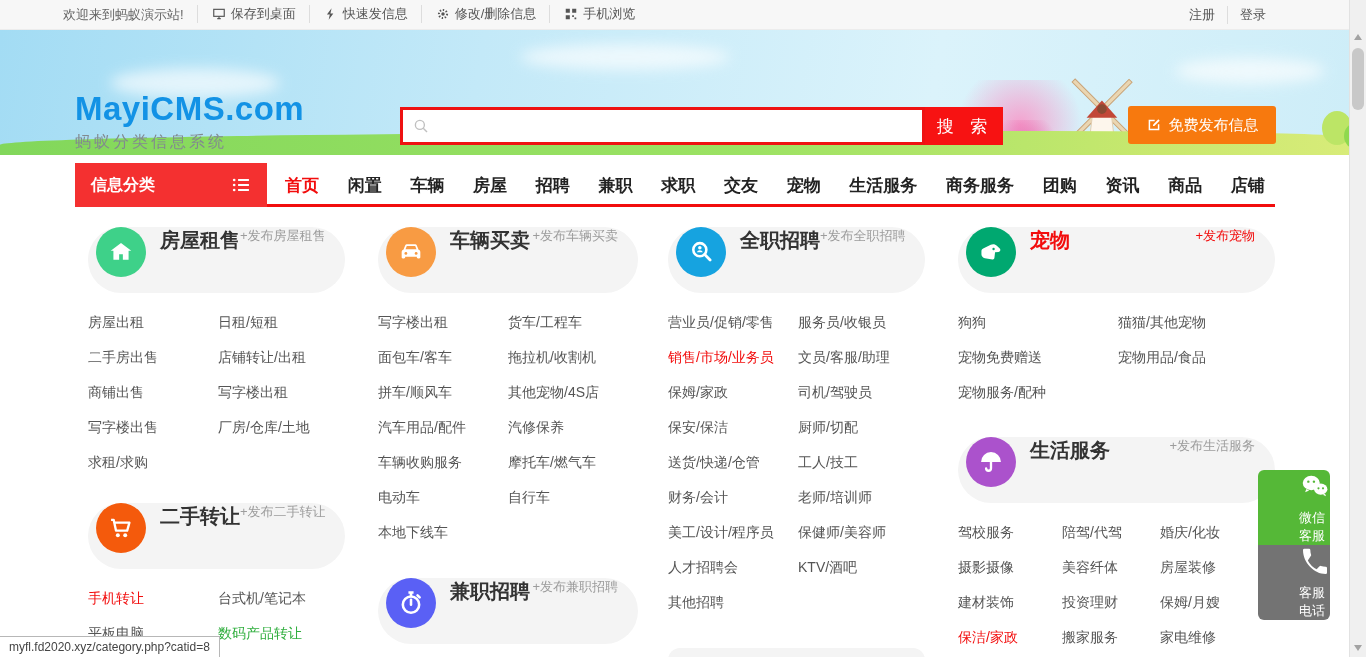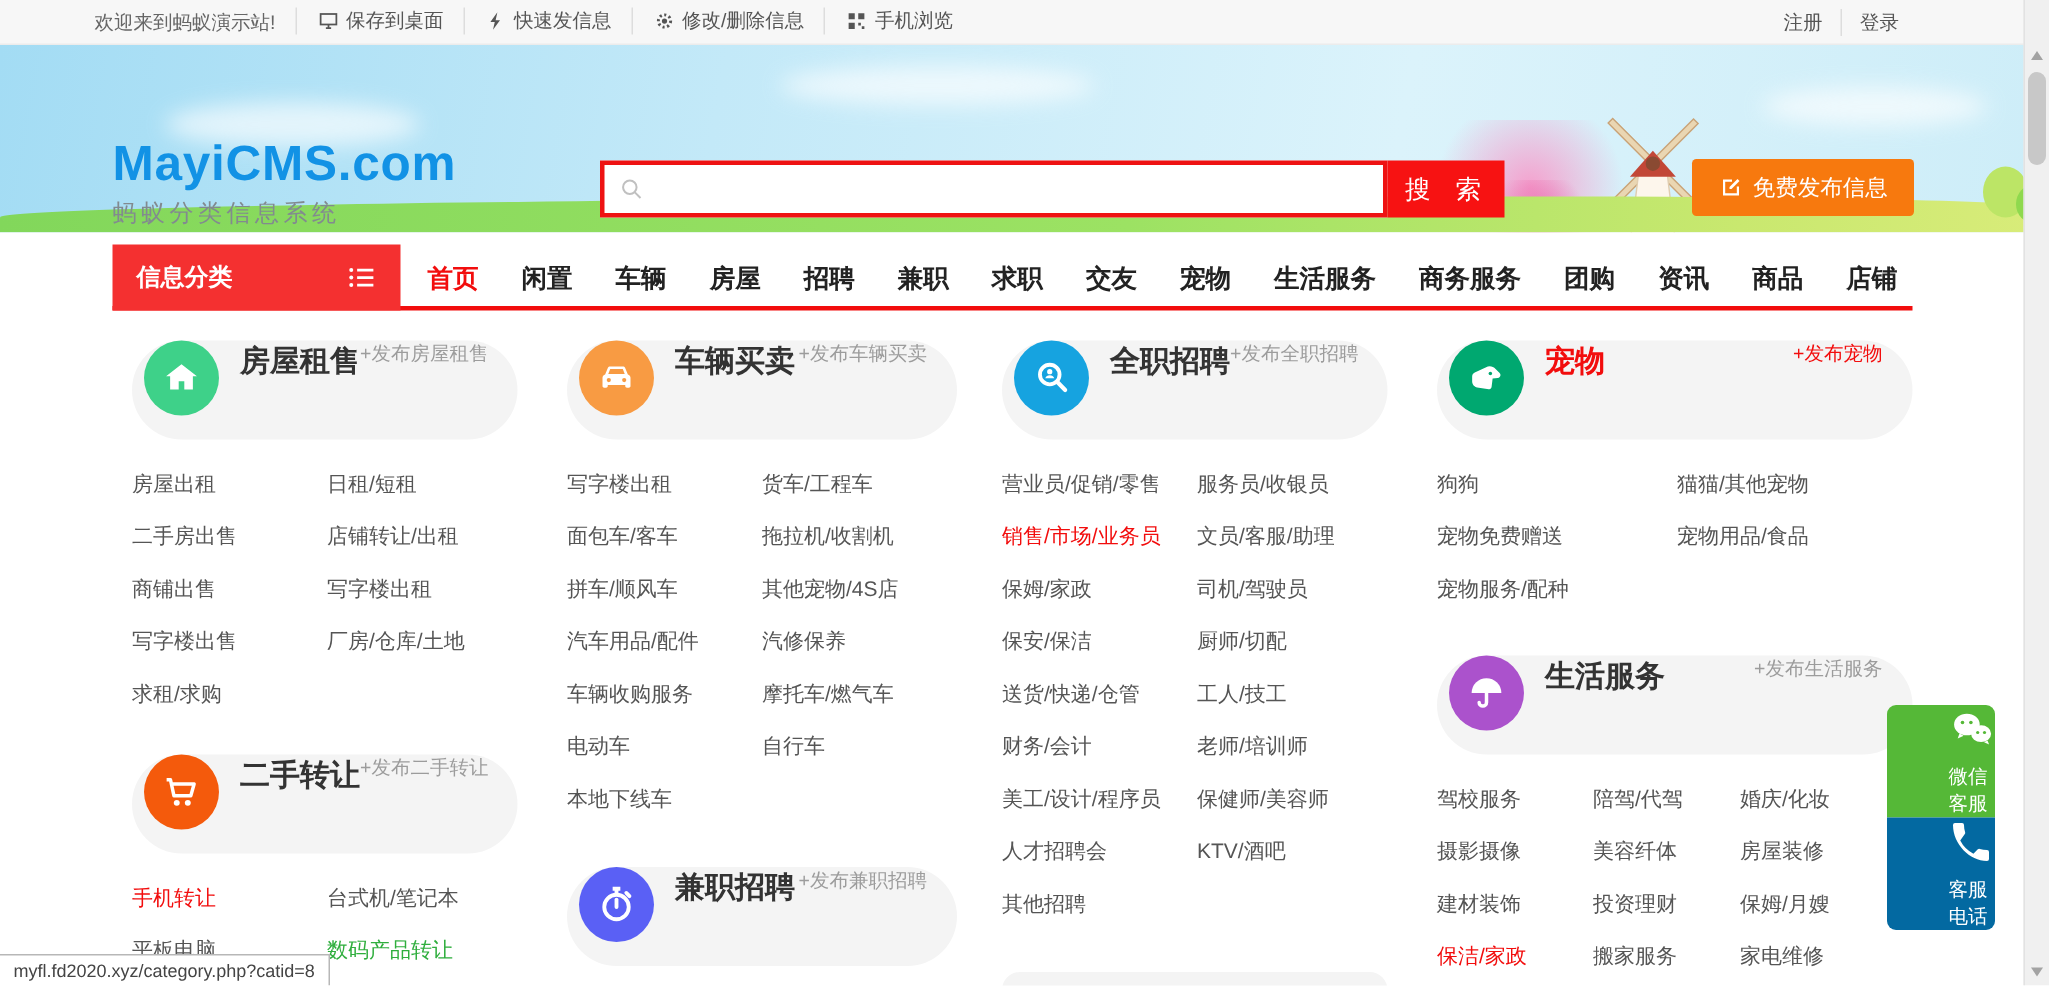--- a/index.html
+++ b/index.html
@@ -102,21 +102,21 @@
   .item.red{color:#f20d0d;}
   .item.green{color:#2fae3d;}
   .partial{order:99;margin-top:28px;height:12px;border-radius:34px 34px 0 0;background:#f4f4f4;}
 
   
   .float-widgets{position:absolute;left:1258px;top:470px;width:72px;z-index:8;}
   .fw{display:flex;flex-direction:column;align-items:center;justify-content:center;
       height:75px;color:#fff;font-size:13px;gap:6px;padding-left:41px;}
   .fw svg{width:32px;height:32px;}
   .fw.wechat{background:#55b837;border-radius:6px 6px 0 0;}
-  .fw.phone{background:#0369a1;border-radius:0 0 6px 6px;align-items:flex-end;}
+  .fw.phone{background:#737373;border-radius:0 0 6px 6px;}
 
   
   .statusbar{position:absolute;left:0;bottom:0;height:20px;line-height:20px;background:#fff;
              border:1px solid #b7b7b7;border-left:none;border-bottom:none;padding:0 9px;
              font-size:12px;color:#444;z-index:9;}
 
   
   .scrollbar{position:absolute;right:0;top:0;width:17px;height:657px;background:#f0f0f0;
              border-left:1px solid #e2e2e2;box-sizing:border-box;z-index:10;}
   .sb-up,.sb-down{position:absolute;left:4px;width:0;height:0;border-left:4px solid transparent;

